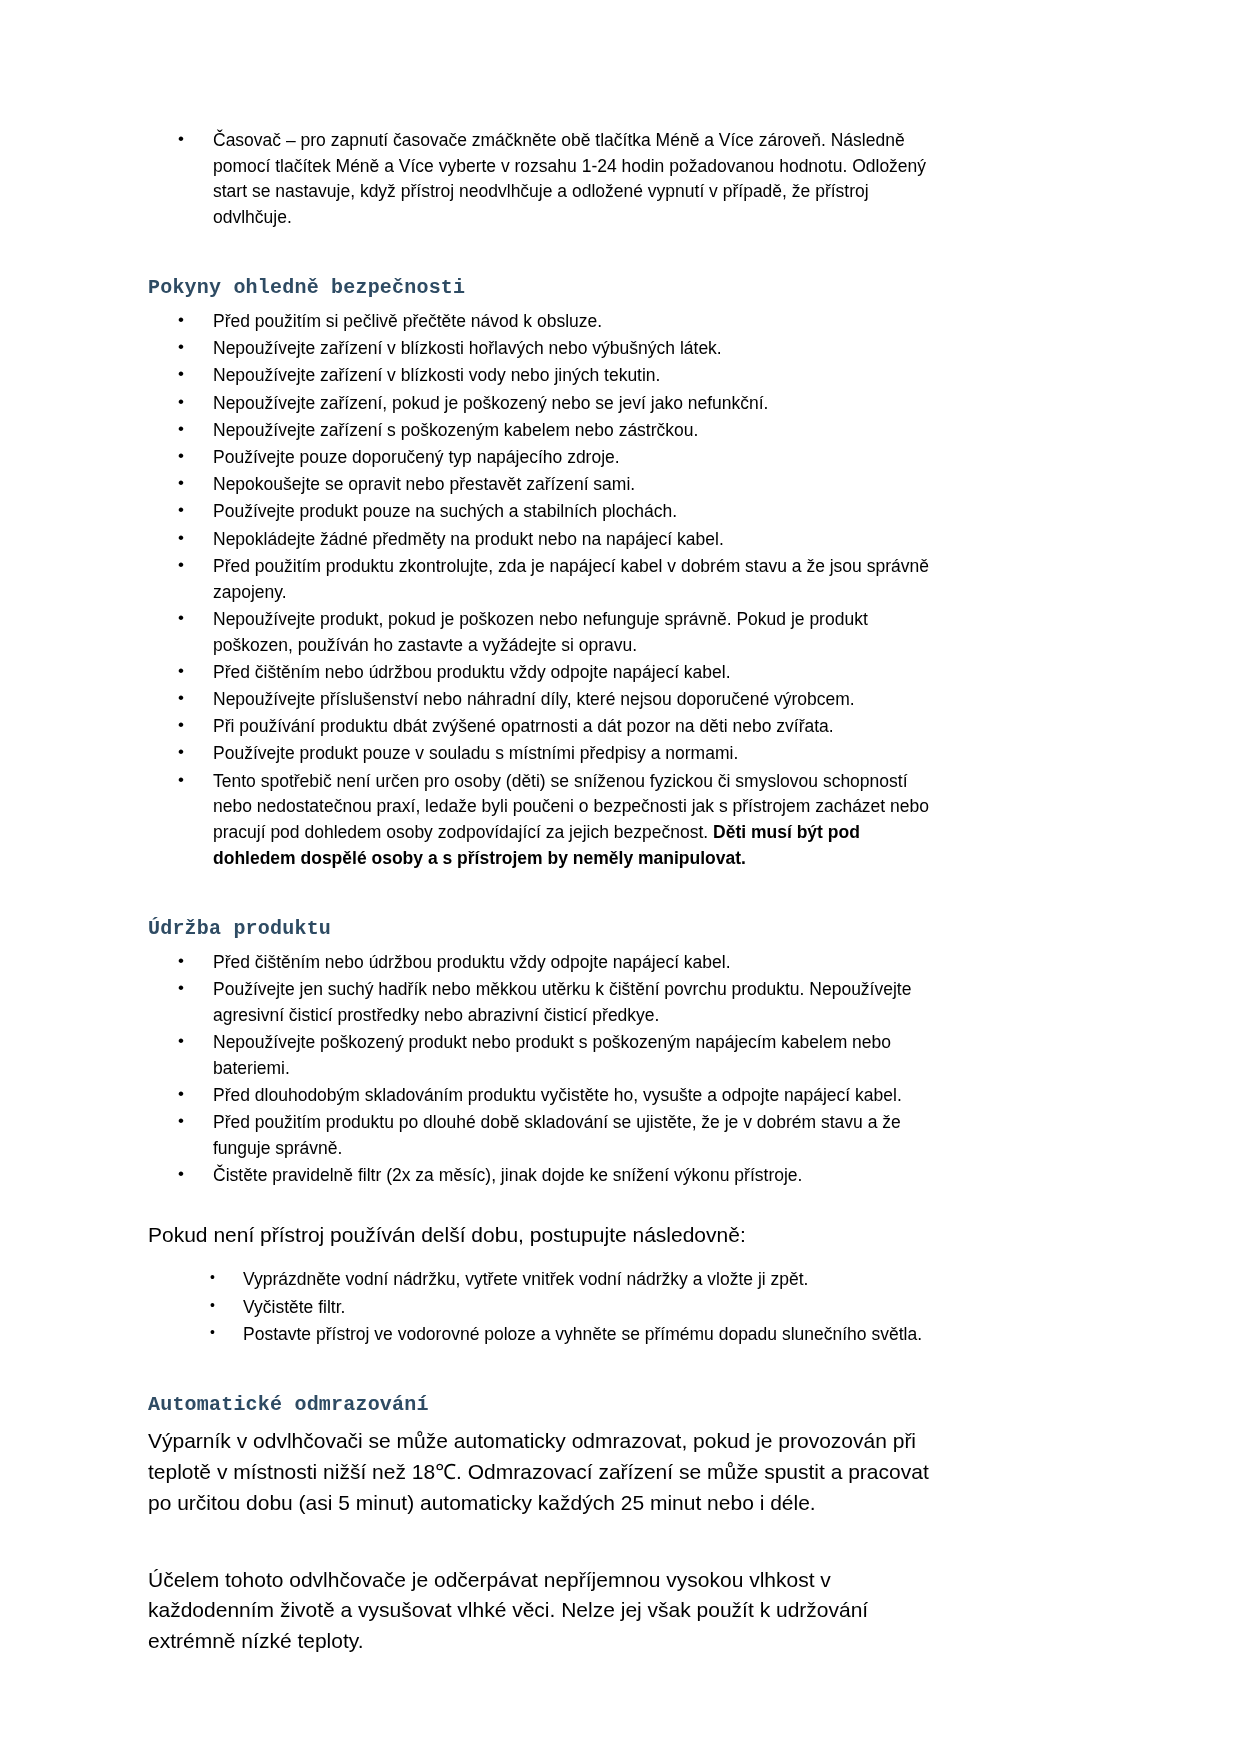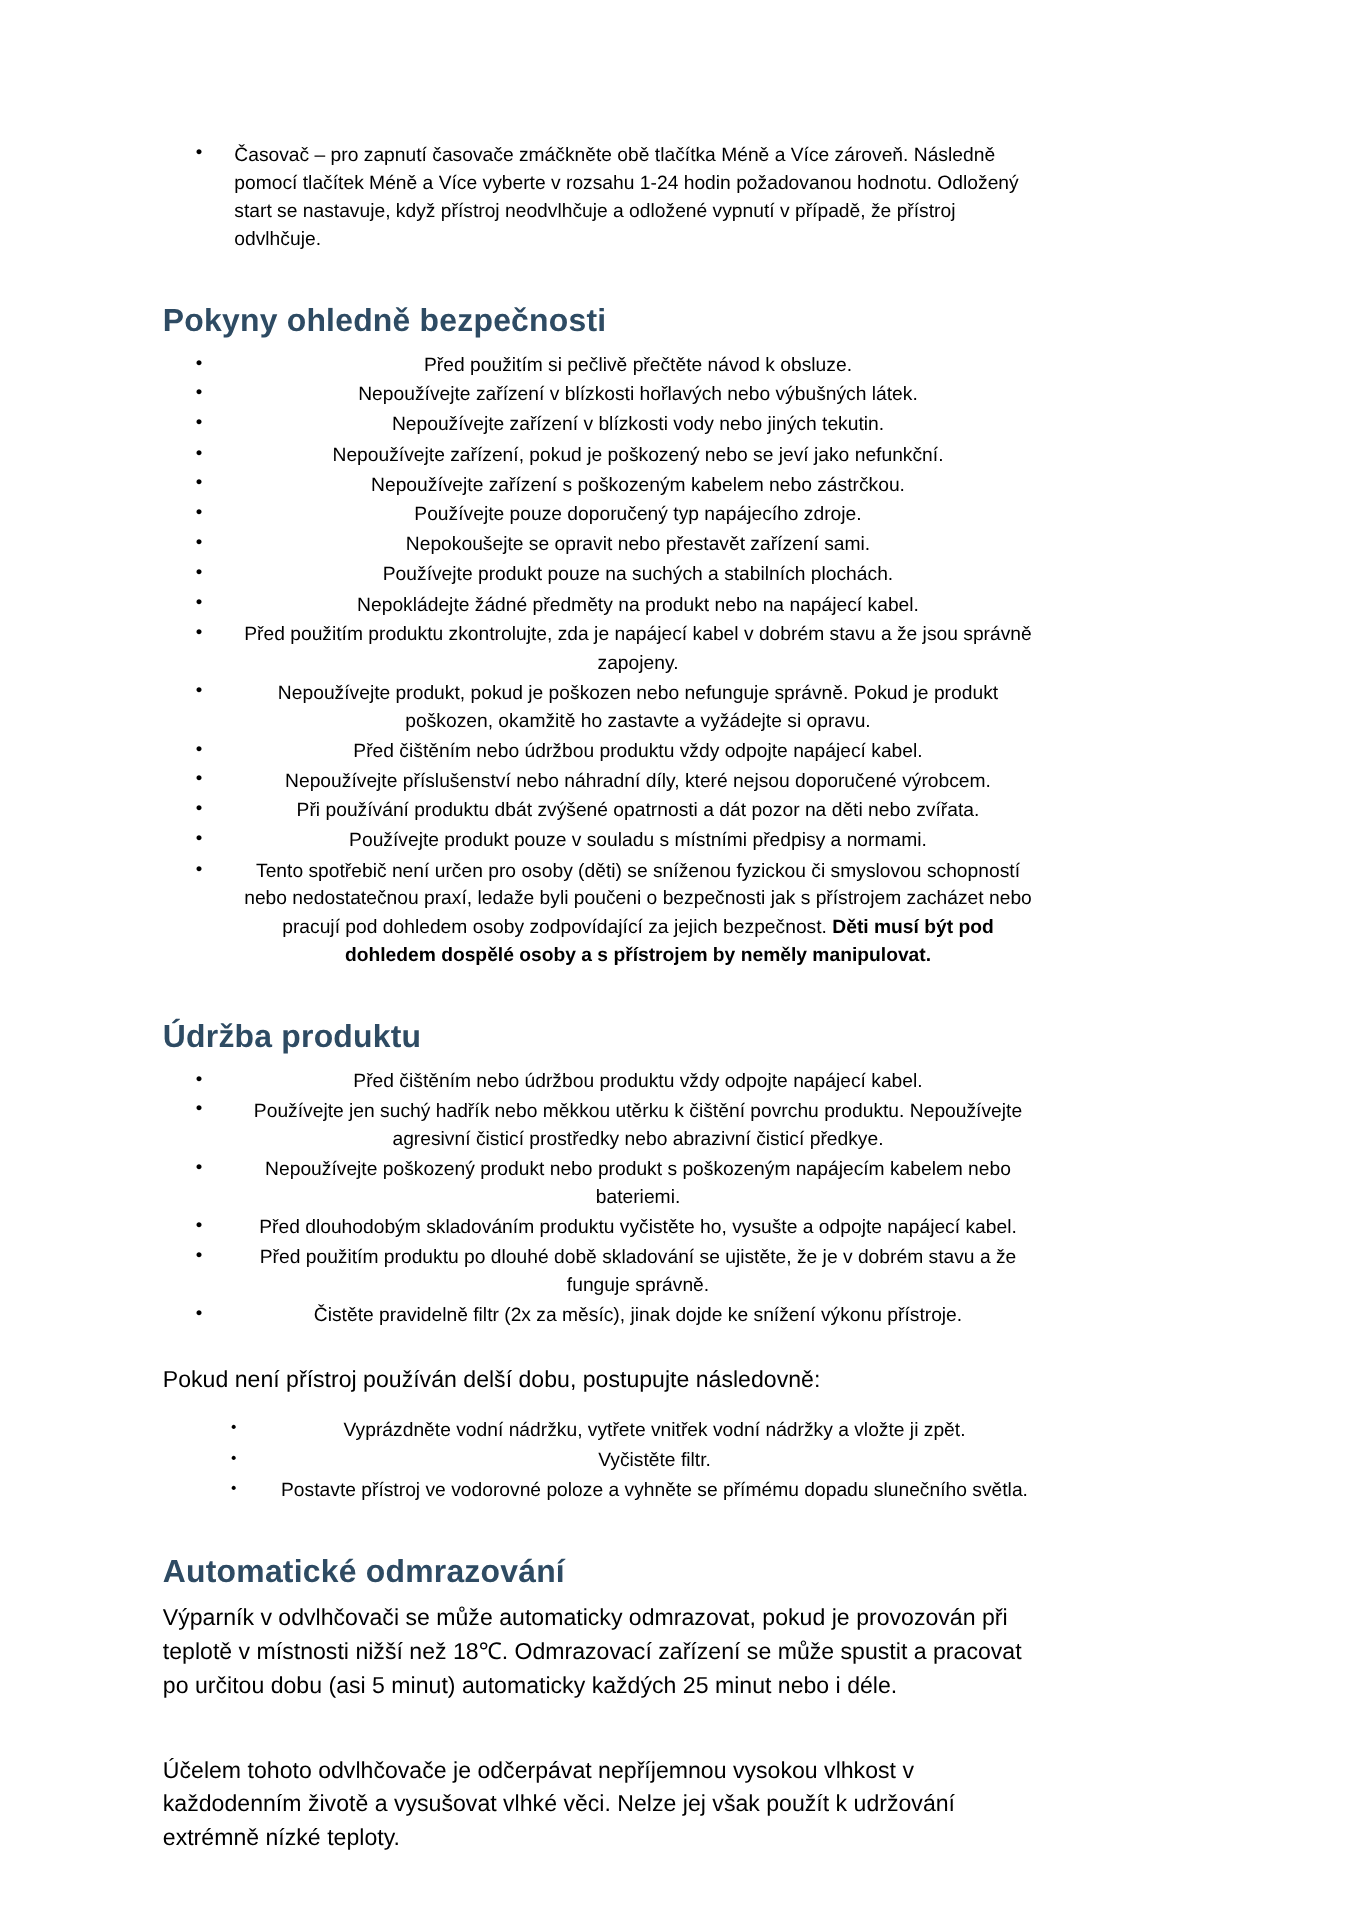--- a/index.html
+++ b/index.html
@@ -16,22 +16,22 @@
   }
   .page {
     width: 1095px;
     min-height: 1754px;
     box-sizing: border-box;
     padding: 128px 148px 60px 148px;
     position: relative;
   }
   
   h2.section-title {
-    font-family: Liberation Sans, sans-serif;
-    font-size: 29px;
+    font-family: Liberation Mono, monospace;
+    font-size: 20px;
     font-weight: 700;
     color: #2e4b63;
     margin: 0 0 10px 0;
     letter-spacing: 0.2px;
   }
   .spacer-lg { height: 44px; }
   .spacer-md { height: 30px; }
   .spacer-sm { height: 16px; }
 
   
@@ -56,21 +56,21 @@
     line-height: 1.47;
   }
   ul.blist.indented > li {
     padding-left: 95px;
   }
   ul.blist.indented > li::before {
     left: 62px;
     font-size: 14px;
     top: 0px;
   }
-  ul.blist.tight > li { margin-bottom: 1.5px; text-align: center; }
+  ul.blist.tight > li { margin-bottom: 1.5px; }
 
   p.para {
     font-size: 21px;
     line-height: 1.47;
     margin: 0 0 0 0;
   }
   .bold { font-weight: 700; }
 </style>
 </head>
 <body>
@@ -88,21 +88,21 @@
     <li>Před použitím si pečlivě přečtěte návod k obsluze.</li>
     <li>Nepoužívejte zařízení v blízkosti hořlavých nebo výbušných látek.</li>
     <li>Nepoužívejte zařízení v blízkosti vody nebo jiných tekutin.</li>
     <li>Nepoužívejte zařízení, pokud je poškozený nebo se jeví jako nefunkční.</li>
     <li>Nepoužívejte zařízení s poškozeným kabelem nebo zástrčkou.</li>
     <li>Používejte pouze doporučený typ napájecího zdroje.</li>
     <li>Nepokoušejte se opravit nebo přestavět zařízení sami.</li>
     <li>Používejte produkt pouze na suchých a stabilních plochách.</li>
     <li>Nepokládejte žádné předměty na produkt nebo na napájecí kabel.</li>
     <li>Před použitím produktu zkontrolujte, zda je napájecí kabel v dobrém stavu a že jsou správně zapojeny.</li>
-    <li>Nepoužívejte produkt, pokud je poškozen nebo nefunguje správně. Pokud je produkt poškozen, okamžitě ho zastavte a vyžádejte si opravu.</li>
+    <li>Nepoužívejte produkt, pokud je poškozen nebo nefunguje správně. Pokud je produkt poškozen, používán ho zastavte a vyžádejte si opravu.</li>
     <li>Před čištěním nebo údržbou produktu vždy odpojte napájecí kabel.</li>
     <li>Nepoužívejte příslušenství nebo náhradní díly, které nejsou doporučené výrobcem.</li>
     <li>Při používání produktu dbát zvýšené opatrnosti a dát pozor na děti nebo zvířata.</li>
     <li>Používejte produkt pouze v souladu s místními předpisy a normami.</li>
     <li><span>Tento spotřebič není určen pro osoby (děti) se sníženou fyzickou či smyslovou schopností nebo nedostatečnou praxí, ledaže byli poučeni o bezpečnosti jak s přístrojem zacházet nebo pracují pod dohledem osoby zodpovídající za jejich bezpečnost. </span><span class="bold">Děti musí být pod dohledem dospělé osoby a s přístrojem by neměly manipulovat.</span></li>
   </ul>
 
   <div class="spacer-lg"></div>
 
   <h2 class="section-title">Údržba produktu</h2>

